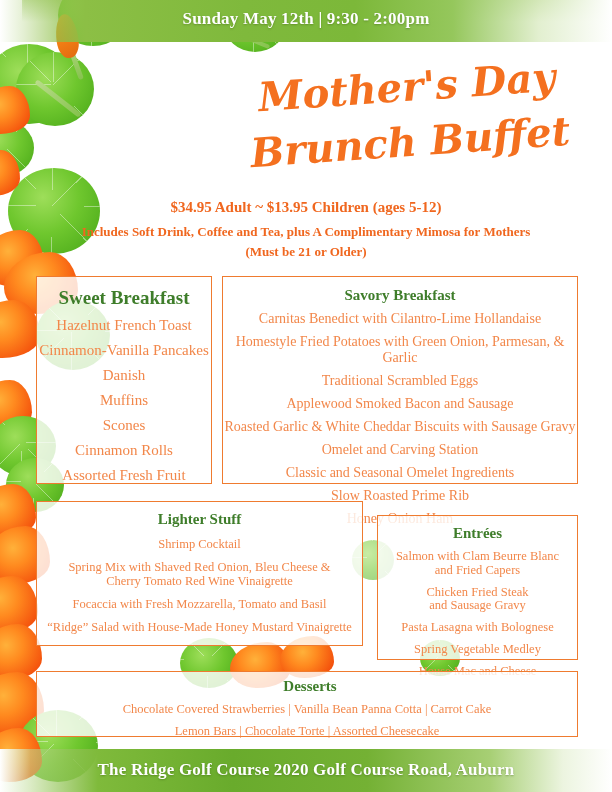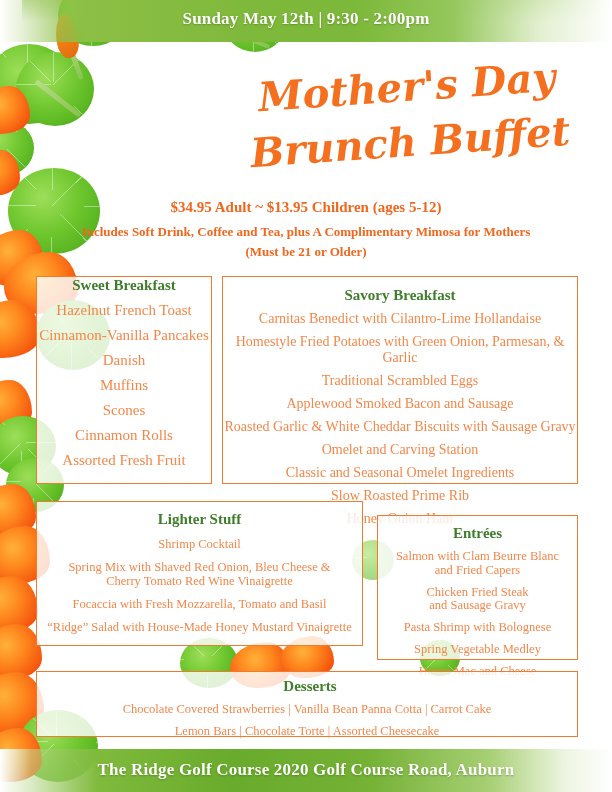--- a/index.html
+++ b/index.html
@@ -72,21 +72,21 @@
 
   
   .box{position:absolute;border:1.5px solid #ef7b2f;
        background:rgba(255,255,255,.78);
        box-shadow:inset 0 0 0 1000px rgba(255,255,255,.18);}
   .box-title{text-align:center;color:#3e7d2a;font-weight:bold;
        font-family:"Liberation Serif",serif;}
   .box-item{text-align:center;color:#f2874a;font-family:"Liberation Serif",serif;}
 
   #sweet{left:36px;top:276px;width:174px;height:206px;}
-  #sweet .box-title{font-size:15px;}
+  #sweet .box-title{font-size:19px;margin-top:10px;}
   #sweet .box-item{font-size:15px;margin-top:8px;}
 
   #savory{left:222px;top:276px;width:354px;height:206px;}
   #savory .box-title{font-size:15px;margin-top:10px;}
   #savory .box-item{font-size:14px;margin-top:7px;}
 
   #lighter{left:36px;top:501px;width:325px;height:143px;}
   #lighter .box-title{font-size:15px;margin-top:9px;}
   #lighter .box-item{font-size:12.5px;margin-top:9px;line-height:1.12;}
 
@@ -200,21 +200,21 @@
         <div class="box-item">Focaccia with Fresh Mozzarella, Tomato and Basil</div>
         <div class="box-item">“Ridge” Salad with House-Made Honey Mustard Vinaigrette</div>
       </div>
   </div>
 
   <div class="box" id="entrees">
     <div class="box-title">Entrées</div>
     <div>
         <div class="box-item">Salmon with Clam Beurre Blanc<br>and Fried Capers</div>
         <div class="box-item">Chicken Fried Steak<br>and Sausage Gravy</div>
-        <div class="box-item">Pasta Shrimp with Bolognese</div>
+        <div class="box-item">Pasta Lasagna with Bolognese</div>
         <div class="box-item">Spring Vegetable Medley</div>
         <div class="box-item">House Mac and Cheese</div>
       </div>
   </div>
 
   <div class="box" id="desserts">
     <div class="box-title">Desserts</div>
     <div>
         <div class="box-item">Chocolate Covered Strawberries | Vanilla Bean Panna Cotta | Carrot Cake</div>
         <div class="box-item">Lemon Bars | Chocolate Torte | Assorted Cheesecake</div>

